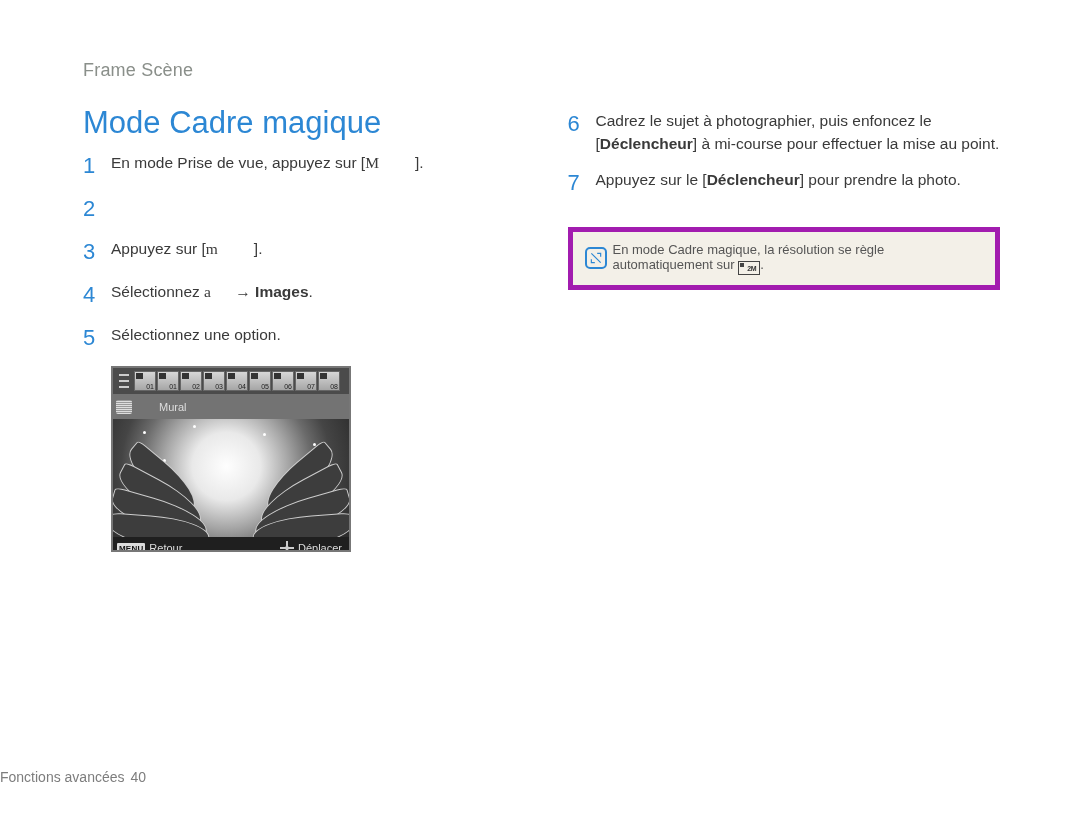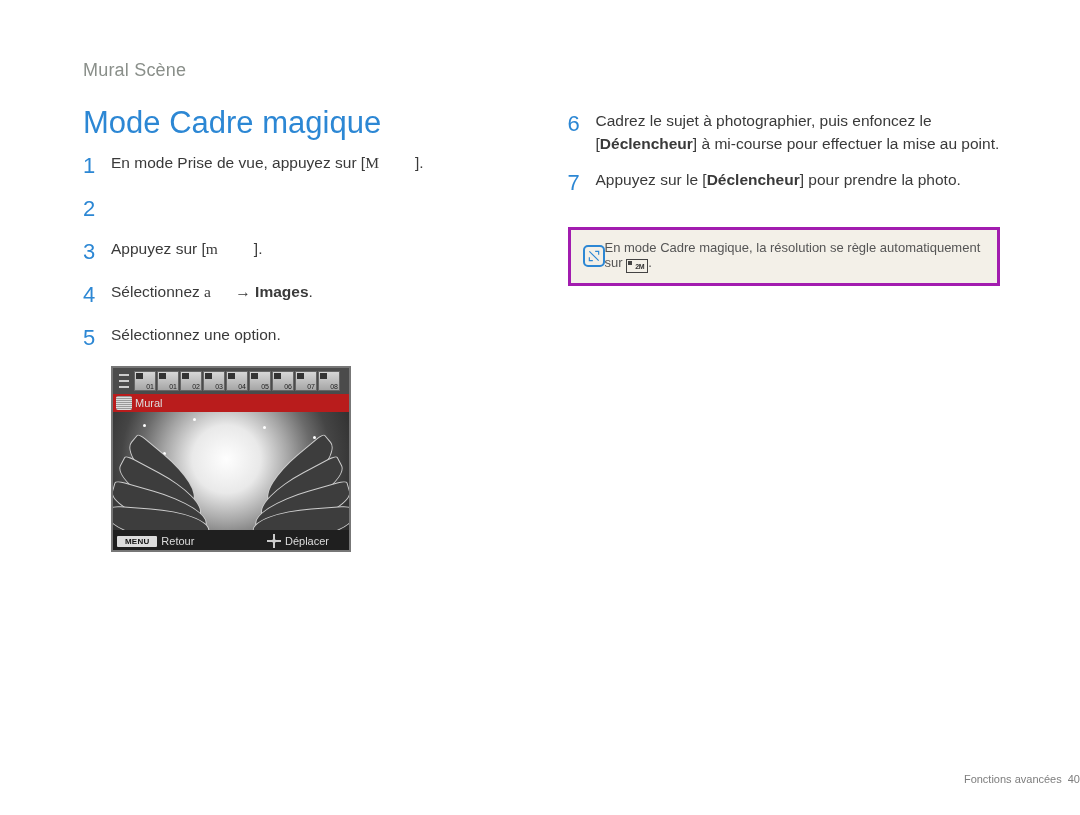--- a/index.html
+++ b/index.html
@@ -15,59 +15,59 @@
     .step-num { color: #2c87d4; font-size: 22px; font-weight: 300; width: 28px; flex-shrink: 0; margin-top: -2px; }
     .step-body { flex: 1; }
     .glyph { font-family: "Times New Roman", serif; display: inline-block; }
     .bold { font-weight: 700; }
 
     .screenshot { width: 240px; height: 186px; border: 2px solid #777; margin: 6px 0 0 28px; position: relative; background: #3a3a3a; overflow: hidden; }
     .thumbs { height: 26px; background: #4b4b4b; display: flex; align-items: center; padding: 2px 2px; gap: 1px; }
     .thumb { width: 22px; height: 20px; background: linear-gradient(#d7d7d7,#a6a6a6); border: 1px solid #666; position: relative; }
     .thumb::before { content:""; position:absolute; left:1px; top:1px; width:7px; height:6px; background:#333; }
     .thumb-num { position:absolute; right:1px; bottom:0; font-size:7px; color:#222; }
-    .label-row { height: 18px; background: #b91c1c; display:flex; align-items:center; }
+    .label-row { height: 25px; background: #737373; display:flex; align-items:center;gap:24px; }
     .hand { width:16px; height:14px; background: repeating-linear-gradient(0deg,#ddd,#ddd 1px,#999 1px,#999 2px); margin:0 3px; border-radius:2px; }
     .lbl { color:#ddd; font-size:11px; }
     .meter { width:14px; height:18px; margin:2px; display:flex; flex-direction:column; align-items:center; justify-content:space-around; }
     .meter span{ width:10px; height:2px; background:#ccc; display:block; }
     .preview { position:relative; height:118px; background: radial-gradient(circle at 48% 40%, #fefefe 0%, #e9e9e9 24%, #a5a5a5 44%, #6b6b6b 60%, #454545 74%, #2a2a2a 100%); overflow:hidden; }
     .wing { position:absolute; bottom:-16px; width:120px; height:110px; }
     .wing.left { left:-22px; transform: scaleX(-1) rotate(-6deg); }
     .wing.right { right:-22px; transform: rotate(-6deg); }
     .feather { position:absolute; border:1px solid rgba(230,230,230,0.85); border-radius: 60% 10% 60% 10%; background: #3d3d3d; }
     .f1{ width:86px; height:30px; bottom:60px; left:8px; transform:rotate(-34deg);}
     .f2{ width:94px; height:30px; bottom:42px; left:4px; transform:rotate(-22deg);}
     .f3{ width:100px; height:30px; bottom:24px; left:0; transform:rotate(-10deg);}
     .f4{ width:100px; height:30px; bottom:8px; left:-2px; transform:rotate(2deg);}
     .sparkles { position:absolute; inset:0; }
     .sp{ position:absolute; width:3px; height:3px; background:#fff; border-radius:50%; }
     .footer-bar { height:22px; background:#1f1f1f; display:flex; align-items:center; color:#ddd; font-size:11px; }
-    .menu-badge { background:#dcdcdc; color:#111; font-size:8px; font-weight:700; padding:1px 8px; margin:0 4px 0 4px; border-radius:1px; letter-spacing:0.2px; }
+    .menu-badge { background:#dcdcdc; color:#111; font-size:8px; font-weight:700; padding:1px 2px; margin:0 4px 0 4px; border-radius:1px; letter-spacing:0.2px; }
     .spacer { flex:1; }
     .navglyph { width:14px; height:14px; position:relative; margin-right:4px; }
     .navglyph::before, .navglyph::after { content:""; position:absolute; background:#ccc; }
     .navglyph::before{ left:6px; top:0; width:2px; height:14px; }
     .navglyph::after{ left:0; top:6px; width:14px; height:2px; }
     .nav-dot{ position:absolute; left:5px; top:5px; width:4px; height:4px; background:#ccc; border-radius:50%; }
 
-    .note-box { margin-top: 28px; background:#f3f0e8; border:3px solid #a21caf; padding:10px 14px 10px 12px; display:flex; align-items:center; gap:0; font-size:13px; color:#555; }
+    .note-box { margin-top: 28px; background:#f3f0e8; border:5px solid #a21caf; padding:10px 14px 10px 12px; display:flex; align-items:center; gap:6px; font-size:13px; color:#555; }
     .note-icon { width:22px; height:22px; border:2px solid #2c87d4; border-radius:5px; display:flex; align-items:center; justify-content:center; flex-shrink:0; }
     .note-icon svg { width:14px; height:14px; stroke:#2c87d4; stroke-width:2; fill:none; }
     .res-icon { display:inline-flex; align-items:center; justify-content:center; width:22px; height:14px; border:1.5px solid #444; font-size:8px; letter-spacing:-0.5px; vertical-align:-2px; position:relative; padding-left:5px; font-weight:700; color:#333; }
     .res-icon::before{ content:""; position:absolute; left:1px; top:1px; width:4px; height:4px; background:#444; }
 
-    .page-footer { position:absolute; bottom:30px; left:0; right:0; text-align:right; font-size:11px; color:#7d7d7d; }
+    .page-footer { position:absolute; bottom:30px; left:0; right:0; text-align:left; font-size:14px; color:#7d7d7d; }
     .page-footer .pn { margin-left:6px; }
   </style>
 </head>
 <body>
 
 <div class="page">
-  <div class="breadcrumb">Mural Scène</div>
+  <div class="breadcrumb">Frame Scène</div>
 
   <div class="columns">
     <div class="col">
       <h2 class="heading">Mode Cadre magique</h2>
 
       <ol class="steps">
         <li class="step">
           <span class="step-num">1</span>
           <span class="step-body">
             <span>En mode Prise de vue, appuyez sur [</span><span class="glyph">M</span><span style="display:inline-block;width:36px"></span><span>].</span>
@@ -155,21 +155,21 @@
               <span class="feather f4"></span>
           </div>
         </div>
         <div class="footer-bar">
           <span class="menu-badge">MENU</span>
           <span>Retour</span>
           <span class="spacer"></span>
           <span class="navglyph">
               <span class="nav-dot"></span>
             </span>
-          <span style="margin-right:20px">Déplacer</span>
+          <span style="margin-right:7px">Déplacer</span>
         </div>
       </div>
     </div>
 
     <div class="col">
       <ol class="steps" style="margin-top:4px">
         <li class="step">
           <span class="step-num">6</span>
           <span class="step-body">
             <span>Cadrez le sujet à photographier, puis enfoncez le [</span><span class="bold">Déclencheur</span><span>] à mi-course pour effectuer la mise au point.</span>

